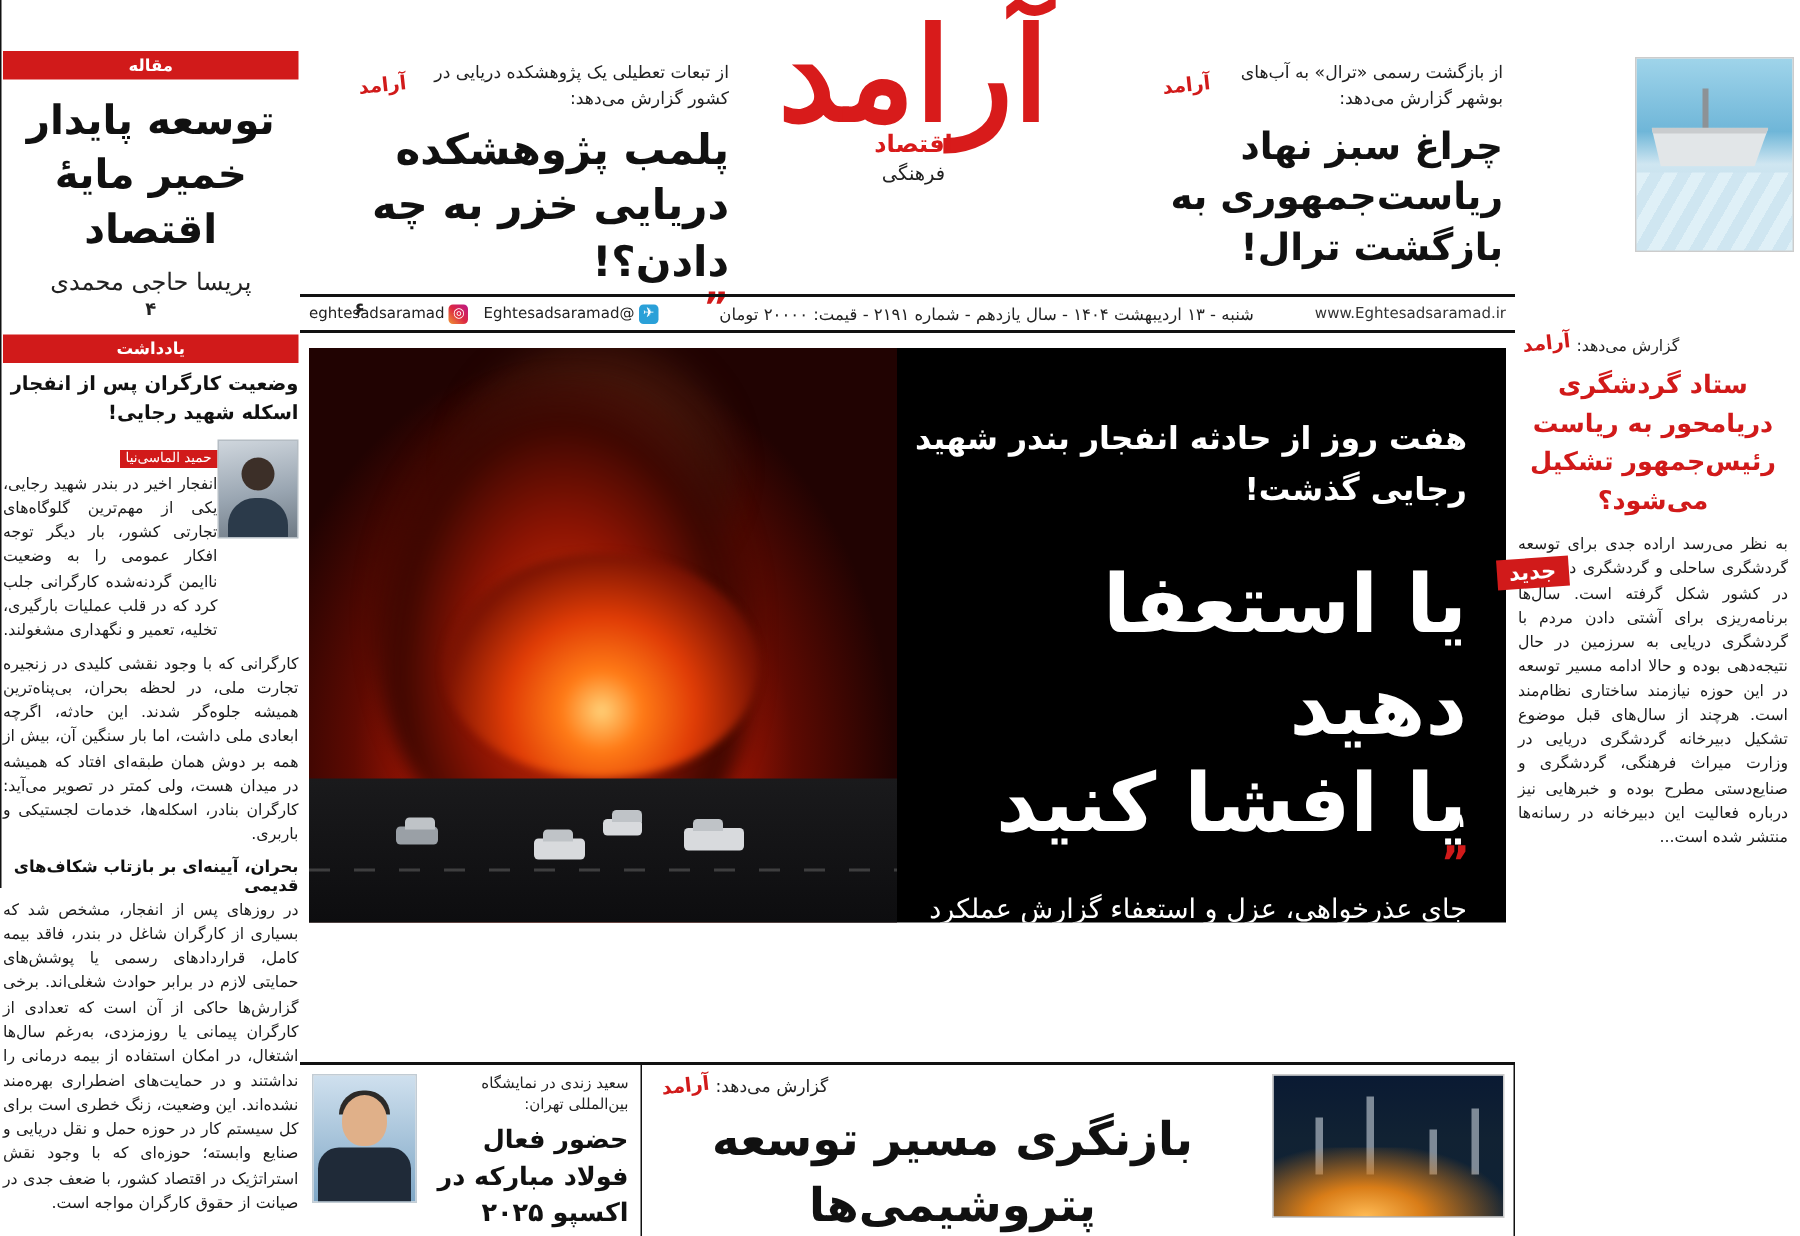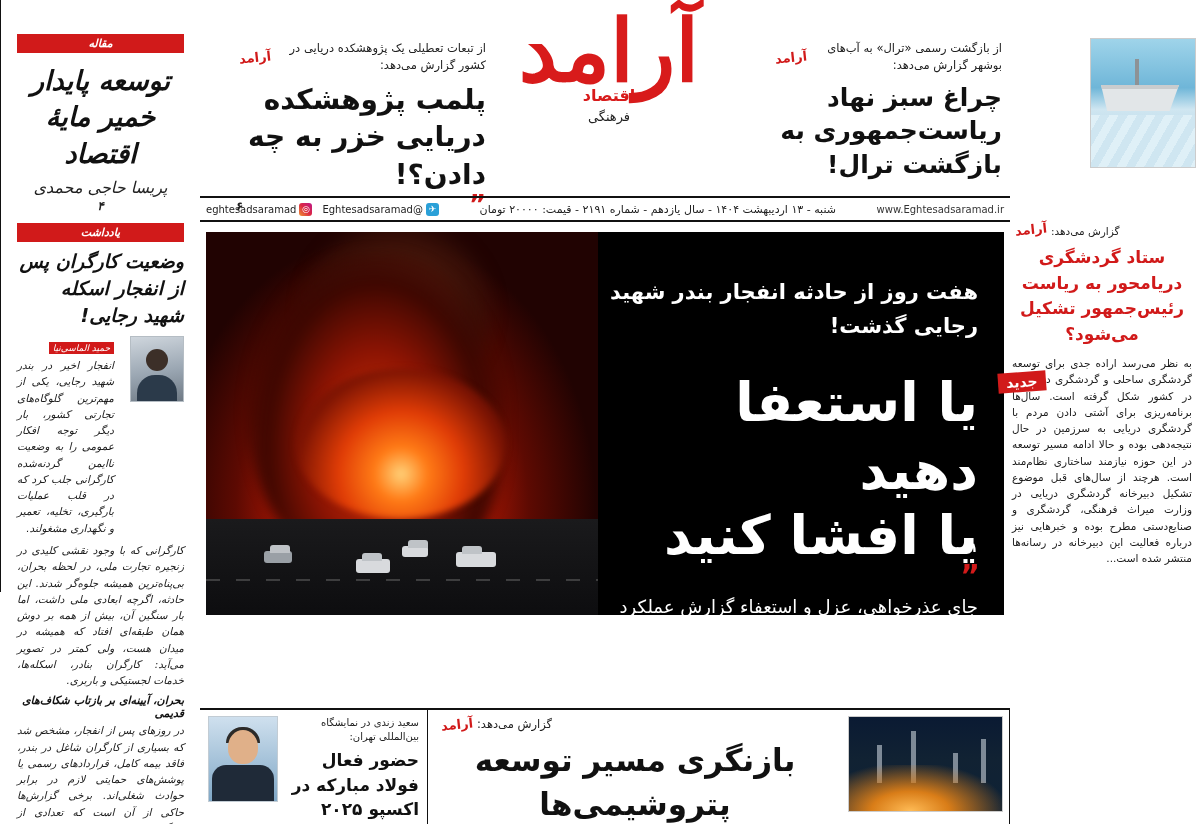--- a/index.html
+++ b/index.html
@@ -11,22 +11,21 @@
     color:#111;
     overflow:hidden;
     position:relative;
   }
   .page { position:relative; width:1200px; height:824px; }
 
   
   .left-col {
     position:absolute; left:0; top:0; width:200px; height:592px;
     border-left:1px solid #111;
-    padding:0 16px;
-    font-style:italic;
+    padding:0 1px;
   }
   .right-col {
     position:absolute; right:0; top:222px; width:196px; height:602px;
     padding:0 8px;
     border-right:0;
   }
   .center {
     position:absolute; left:200px; top:0; width:810px; height:824px;
   }
 
@@ -41,24 +40,24 @@
     font-size:27px; font-weight:bold; line-height:1.35; text-align:center;
     margin:10px 0 6px; color:#111;
     font-family:"DejaVu Sans", sans-serif;
   }
   .byline {
     font-size:16px; text-align:center; color:#222; margin-bottom:2px;
   }
   .page-num-sm { font-size:12px; text-align:center; color:#222; font-weight:bold;}
 
   .note-title {
-    font-size:19px; font-weight:bold; line-height:1.4; 
+    font-size:13px; font-weight:bold; line-height:1.4; 
     margin:6px 0 8px;
   }
-  .author-box { display:flex; gap:16px; align-items:flex-start; margin-bottom:6px; }
+  .author-box { display:flex; gap:0; align-items:flex-start; margin-bottom:6px; }
   .author-photo {
     width:54px; height:66px; flex:0 0 54px;
     background:linear-gradient(170deg,#cfd6dd 0%,#9aa6b2 55%,#6f7a85 100%);
     position:relative; overflow:hidden; border:1px solid #b5bdc4;
   }
   .author-photo:after{
     content:""; position:absolute; left:50%; top:18%; width:22px; height:22px;
     transform:translateX(-50%); border-radius:50%;
     background:#3c2f28;
   }

